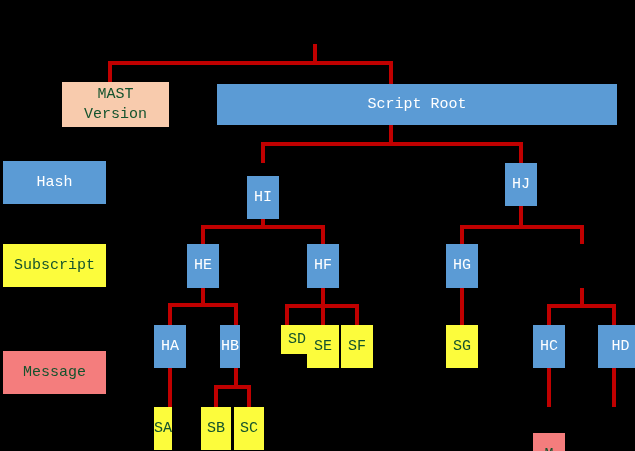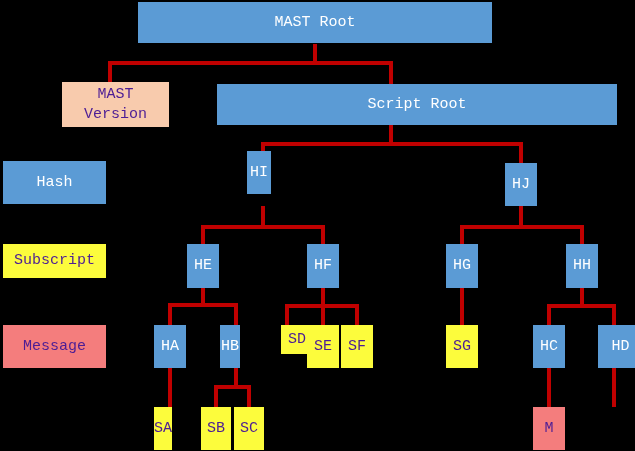--- a/index.html
+++ b/index.html
@@ -3,26 +3,26 @@
 <meta charset="utf-8">
 <style>
   html,body{margin:0;padding:0;background:#000;}
   #stage{
     position:relative;width:635px;height:451px;background:var(--bg,#000);
     font-family:"Liberation Mono","DejaVu Sans Mono",monospace;overflow:hidden;
   }
   .e{position:absolute;background:var(--edge,#c00000);}
   .node{
     position:absolute;display:flex;align-items:center;justify-content:center;
-    text-align:center;font-size:15px;line-height:1.3;color:#4c1d95;
+    text-align:center;font-size:15px;line-height:1.3;color:#14532d;
     white-space:pre-line;
   }
   .blue{background:var(--blue,#5b9bd5);color:#fff;}
   .yellow{background:var(--yellow,#fcfc3c);}
-  .coral{background:var(--coral,#f47d7d);}
+  .coral{background:var(--coral,#f47d7d);margin-top:26px;}
   .peach{background:var(--peach,#f8cbad);}
   .wrap{white-space:normal;padding:0 4px;}
 </style>
 </head>
 <body>
 
 <div id="stage">
 
   <i class="e" style="left:313px;top:44px;width:4px;height:21px"></i>
   <i class="e" style="left:108px;top:61px;width:285px;height:4px"></i>
@@ -65,35 +65,33 @@
   <i class="e" style="left:168px;top:368px;width:4px;height:39px"></i>
 
   <i class="e" style="left:234px;top:368px;width:4px;height:21px"></i>
   <i class="e" style="left:214px;top:385px;width:37px;height:4px"></i>
   <i class="e" style="left:214px;top:385px;width:4px;height:22px"></i>
   <i class="e" style="left:247px;top:385px;width:4px;height:22px"></i>
 
   <i class="e" style="left:547px;top:368px;width:4px;height:39px"></i>
   <i class="e" style="left:612px;top:368px;width:4px;height:39px"></i>
 
-  <div class="node blue" style="left:138px;top:2px;width:354px;height:41px">MAST Root</div>
   <div class="node peach wrap" style="left:62px;top:82px;width:99px;height:45px">MAST Version</div>
   <div class="node blue" style="left:217px;top:84px;width:400px;height:41px">Script Root</div>
 
   <div class="node blue" style="left:3px;top:161px;width:103px;height:43px">Hash</div>
-  <div class="node yellow" style="left:3px;top:244px;width:103px;height:34px">Subscript</div>
+  <div class="node yellow" style="left:3px;top:244px;width:103px;height:43px">Subscript</div>
   <div class="node coral" style="left:3px;top:325px;width:103px;height:43px">Message</div>
 
-  <div class="node blue" style="left:247px;top:151px;width:24px;height:43px">HI</div>
+  <div class="node blue" style="left:247px;top:176px;width:32px;height:43px">HI</div>
   <div class="node blue" style="left:505px;top:163px;width:32px;height:43px">HJ</div>
 
   <div class="node blue" style="left:187px;top:244px;width:32px;height:44px">HE</div>
   <div class="node blue" style="left:307px;top:244px;width:32px;height:44px">HF</div>
   <div class="node blue" style="left:446px;top:244px;width:32px;height:44px">HG</div>
-  <div class="node blue" style="left:566px;top:244px;width:32px;height:44px">HH</div>
 
   <div class="node blue" style="left:154px;top:325px;width:32px;height:43px">HA</div>
   <div class="node blue" style="left:220px;top:325px;width:20px;height:43px">HB</div>
   <div class="node yellow" style="left:281px;top:325px;width:32px;height:29px">SD</div>
   <div class="node yellow" style="left:307px;top:325px;width:32px;height:43px">SE</div>
   <div class="node yellow" style="left:341px;top:325px;width:32px;height:43px">SF</div>
   <div class="node yellow" style="left:446px;top:325px;width:32px;height:43px">SG</div>
   <div class="node blue" style="left:533px;top:325px;width:32px;height:43px">HC</div>
   <div class="node blue" style="left:598px;top:325px;width:45px;height:43px">HD</div>
 

